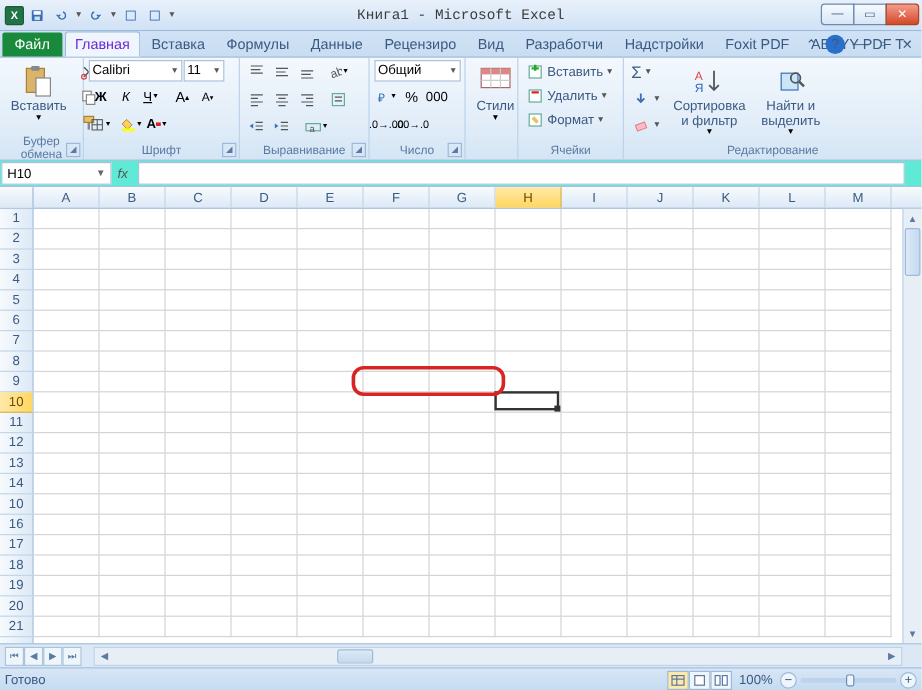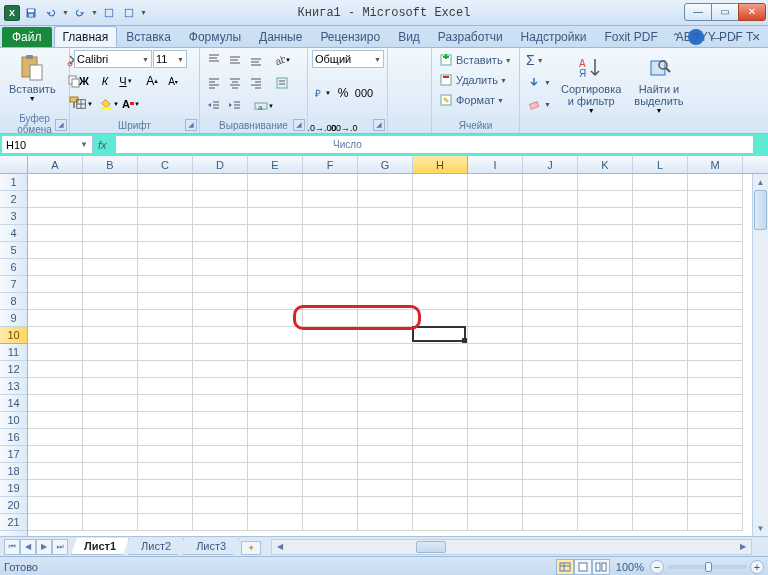--- a/index.html
+++ b/index.html
@@ -14,21 +14,21 @@
 .title-text { position: absolute; left: 50%; transform: translateX(-50%); font-size: 12px; color: #3b3b3b; font-family: Liberation Mono, monospace; }
 .win-controls { margin-left: auto; display: flex; height: 20px; margin-right: 2px; }
 .win-btn { width: 28px; height: 18px; border: 1px solid #6b8aaf; background: linear-gradient(#f6fafe, #d7e6f6); display: flex; align-items: center; justify-content: center; font-size: 10px; color: #3b5a82; margin-left: -1px; border-radius: 0; }
 .win-btn.close { background: linear-gradient(#f49c8d, #d44828); color: #fff; border-color: #a42; border-top-right-radius: 3px; border-bottom-right-radius: 3px; }
 .win-btn.min { border-top-left-radius: 3px; border-bottom-left-radius: 3px; }
 
 
 .ribbon-tabs { height: 22px; display: flex; align-items: flex-end; padding-left: 2px; background: linear-gradient(#d0e2f5, #c9ddf2); border-bottom: 1px solid #9db9d9; position: relative; }
 .file-tab { background: #19893c; color: #fff; padding: 3px 10px; font-size: 12px; border-radius: 2px 2px 0 0; cursor: pointer; margin-right: 2px; }
 .rtab { padding: 3px 8px; font-size: 12px; color: #3b5a82; cursor: pointer; border: 1px solid transparent; border-bottom: none; border-radius: 3px 3px 0 0; white-space: nowrap; }
-.rtab.active { background: #eef5fc; border-color: #9db9d9; color: #0f172a; }
+.rtab.active { background: #eef5fc; border-color: #9db9d9; color: #6d28d9; }
 .ribbon-help { position: absolute; right: 4px; top: 3px; display: flex; gap: 4px; }
 .ribbon-help span { width: 16px; height: 16px; display: flex; align-items: center; justify-content: center; color: #3b5a82; font-size: 11px; cursor: pointer; }
 .help-circle { width: 14px; height: 14px; border-radius: 50%; background: #2a6fc9; color: #fff; font-size: 10px; display: flex; align-items: center; justify-content: center; }
 
 
 .ribbon { height: 86px; background: linear-gradient(#f3f8fd, #e3eef9 60%, #d4e5f5); display: flex; border-bottom: 1px solid #9db9d9; }
 .rgroup { border-right: 1px solid #bcd3ea; display: flex; flex-direction: column; padding: 2px 4px 0; position: relative; }
 .rgroup-label { font-size: 10px; color: #5a7aa3; text-align: center; padding: 1px 0 2px; margin-top: auto; }
 .rgroup-body { display: flex; flex: 1; gap: 3px; }
 .big-btn { display: flex; flex-direction: column; align-items: center; justify-content: flex-start; padding: 2px 4px; cursor: pointer; border: 1px solid transparent; border-radius: 3px; }
@@ -370,21 +370,21 @@
             </svg>
             <span style="font-size:6px">▼</span>
           </div>
       </div>
     </div>
     <div class="rgroup-label">Выравнивание</div>
     <div class="dlg-launcher">◢</div>
   </div>
 
   <div class="rgroup" style="width:80px">
-    <div class="rgroup-body" style="flex-direction:column;gap:15px">
+    <div class="rgroup-body" style="flex-direction:column;gap:3px">
       <div class="combo" style="width:72px">
           <span>Общий</span>
           <span class="arrow">▼</span>
         </div>
       <div class="small-row">
         <div class="small-btn">
             <svg width="14" height="14">
               <text x="2" y="11" font-size="10" fill="#3a6fb7">₽</text>
             </svg>
             <span style="font-size:6px">▼</span>
@@ -395,20 +395,35 @@
       <div class="small-row">
         <div class="small-btn" style="font-size:9px">.0→.00</div>
         <div class="small-btn" style="font-size:9px">.00→.0</div>
       </div>
     </div>
     <div class="rgroup-label">Число</div>
     <div class="dlg-launcher">◢</div>
   </div>
 
   <div class="rgroup" style="width:44px">
+    <div class="rgroup-body">
+      <div class="big-btn">
+        <div class="ico">
+            <svg width="28" height="26" viewBox="0 0 28 26">
+              <rect x="2" y="2" width="24" height="16" fill="#fff" stroke="#a66"></rect>
+              <rect x="2" y="2" width="24" height="5" fill="#d88"></rect>
+              <line x1="2" y1="12" x2="26" y2="12" stroke="#ccc"></line>
+              <line x1="10" y1="2" x2="10" y2="18" stroke="#ccc"></line>
+              <line x1="18" y1="2" x2="18" y2="18" stroke="#ccc"></line>
+            </svg>
+          </div>
+        <div class="lbl">Стили</div>
+        <div style="font-size:7px">▼</div>
+      </div>
+    </div>
     <div class="rgroup-label">&nbsp;</div>
   </div>
 
   <div class="rgroup" style="width:88px">
     <div class="rgroup-body" style="flex-direction:column;gap:0">
       <div class="menu-row">
           <span class="ico">
             <svg width="14" height="14">
               <rect x="2" y="2" width="10" height="10" fill="#fff" stroke="#6a9"></rect>
               <line x1="7" y1="1" x2="7" y2="6" stroke="#2a2" stroke-width="2"></line>
@@ -484,20 +499,21 @@
               <rect x="6" y="6" width="14" height="14" fill="#cde6f7" stroke="#3a6fb7"></rect>
               <circle cx="18" cy="10" r="4" fill="none" stroke="#555" stroke-width="1.5"></circle>
               <line x1="21" y1="13" x2="25" y2="17" stroke="#555" stroke-width="2"></line>
             </svg>
           </div>
         <div class="lbl" style="white-space:pre">Найти и
 выделить</div>
         <div style="font-size:7px">▼</div>
       </div>
     </div>
+    <div class="rgroup-label">Редактирование</div>
   </div>
 </div>
 
 <div class="formula-row">
   <div class="namebox">
       <span>H10</span>
       <span class="arrow">▼</span>
     </div>
   <div class="fx-btns">
       <span class="fx-label">fx</span>
@@ -876,26 +892,20 @@
   </div>
 </div>
 
 <div class="sheet-row">
   <div class="tab-nav">
     <div class="tab-nav-btn">⏮</div>
     <div class="tab-nav-btn">◀</div>
     <div class="tab-nav-btn">▶</div>
     <div class="tab-nav-btn">⏭</div>
   </div>
-  <div class="sheet-tabs">
-    <div class="sheet-tab active">Лист1</div>
-    <div class="sheet-tab">Лист2</div>
-    <div class="sheet-tab">Лист3</div>
-    <div class="new-sheet">✦</div>
-  </div>
   <div class="hscroll">
     <div class="sbtn" style="left:0">◀</div>
     <div class="thumb"></div>
     <div class="sbtn" style="right:0">▶</div>
   </div>
 </div>
 
 <div class="statusbar">
   <span>Готово</span>
   <div class="status-right">

